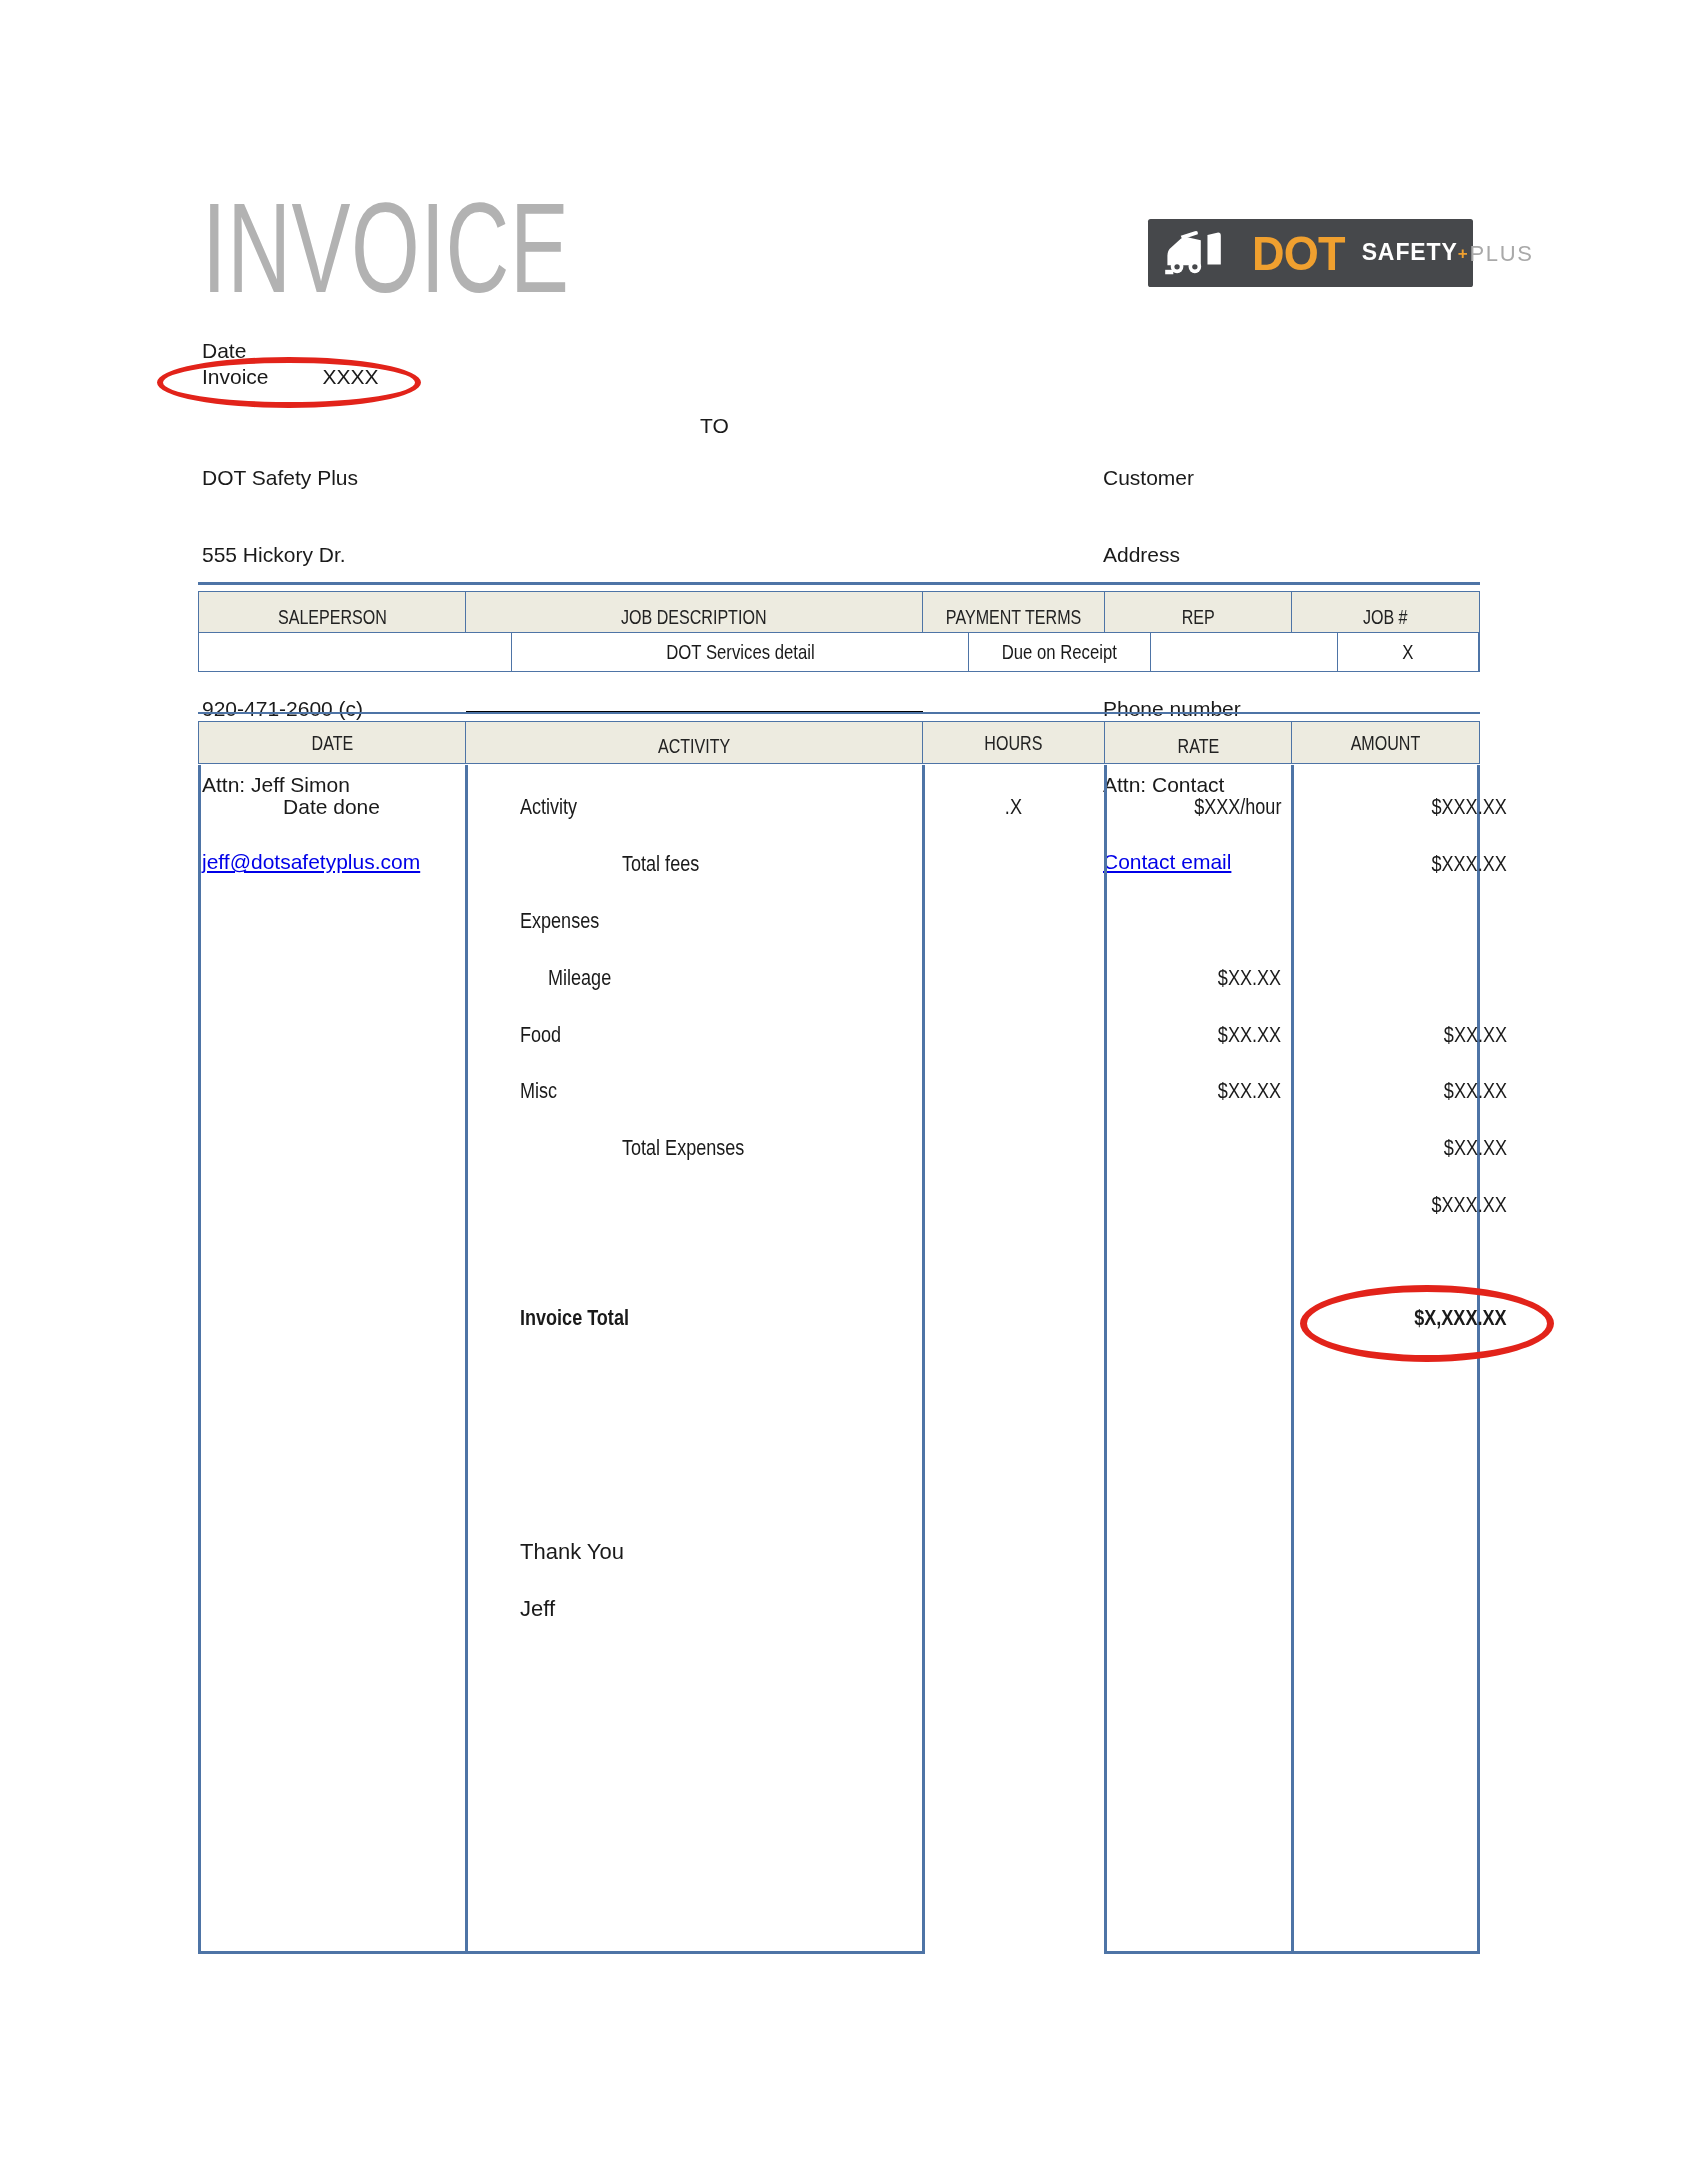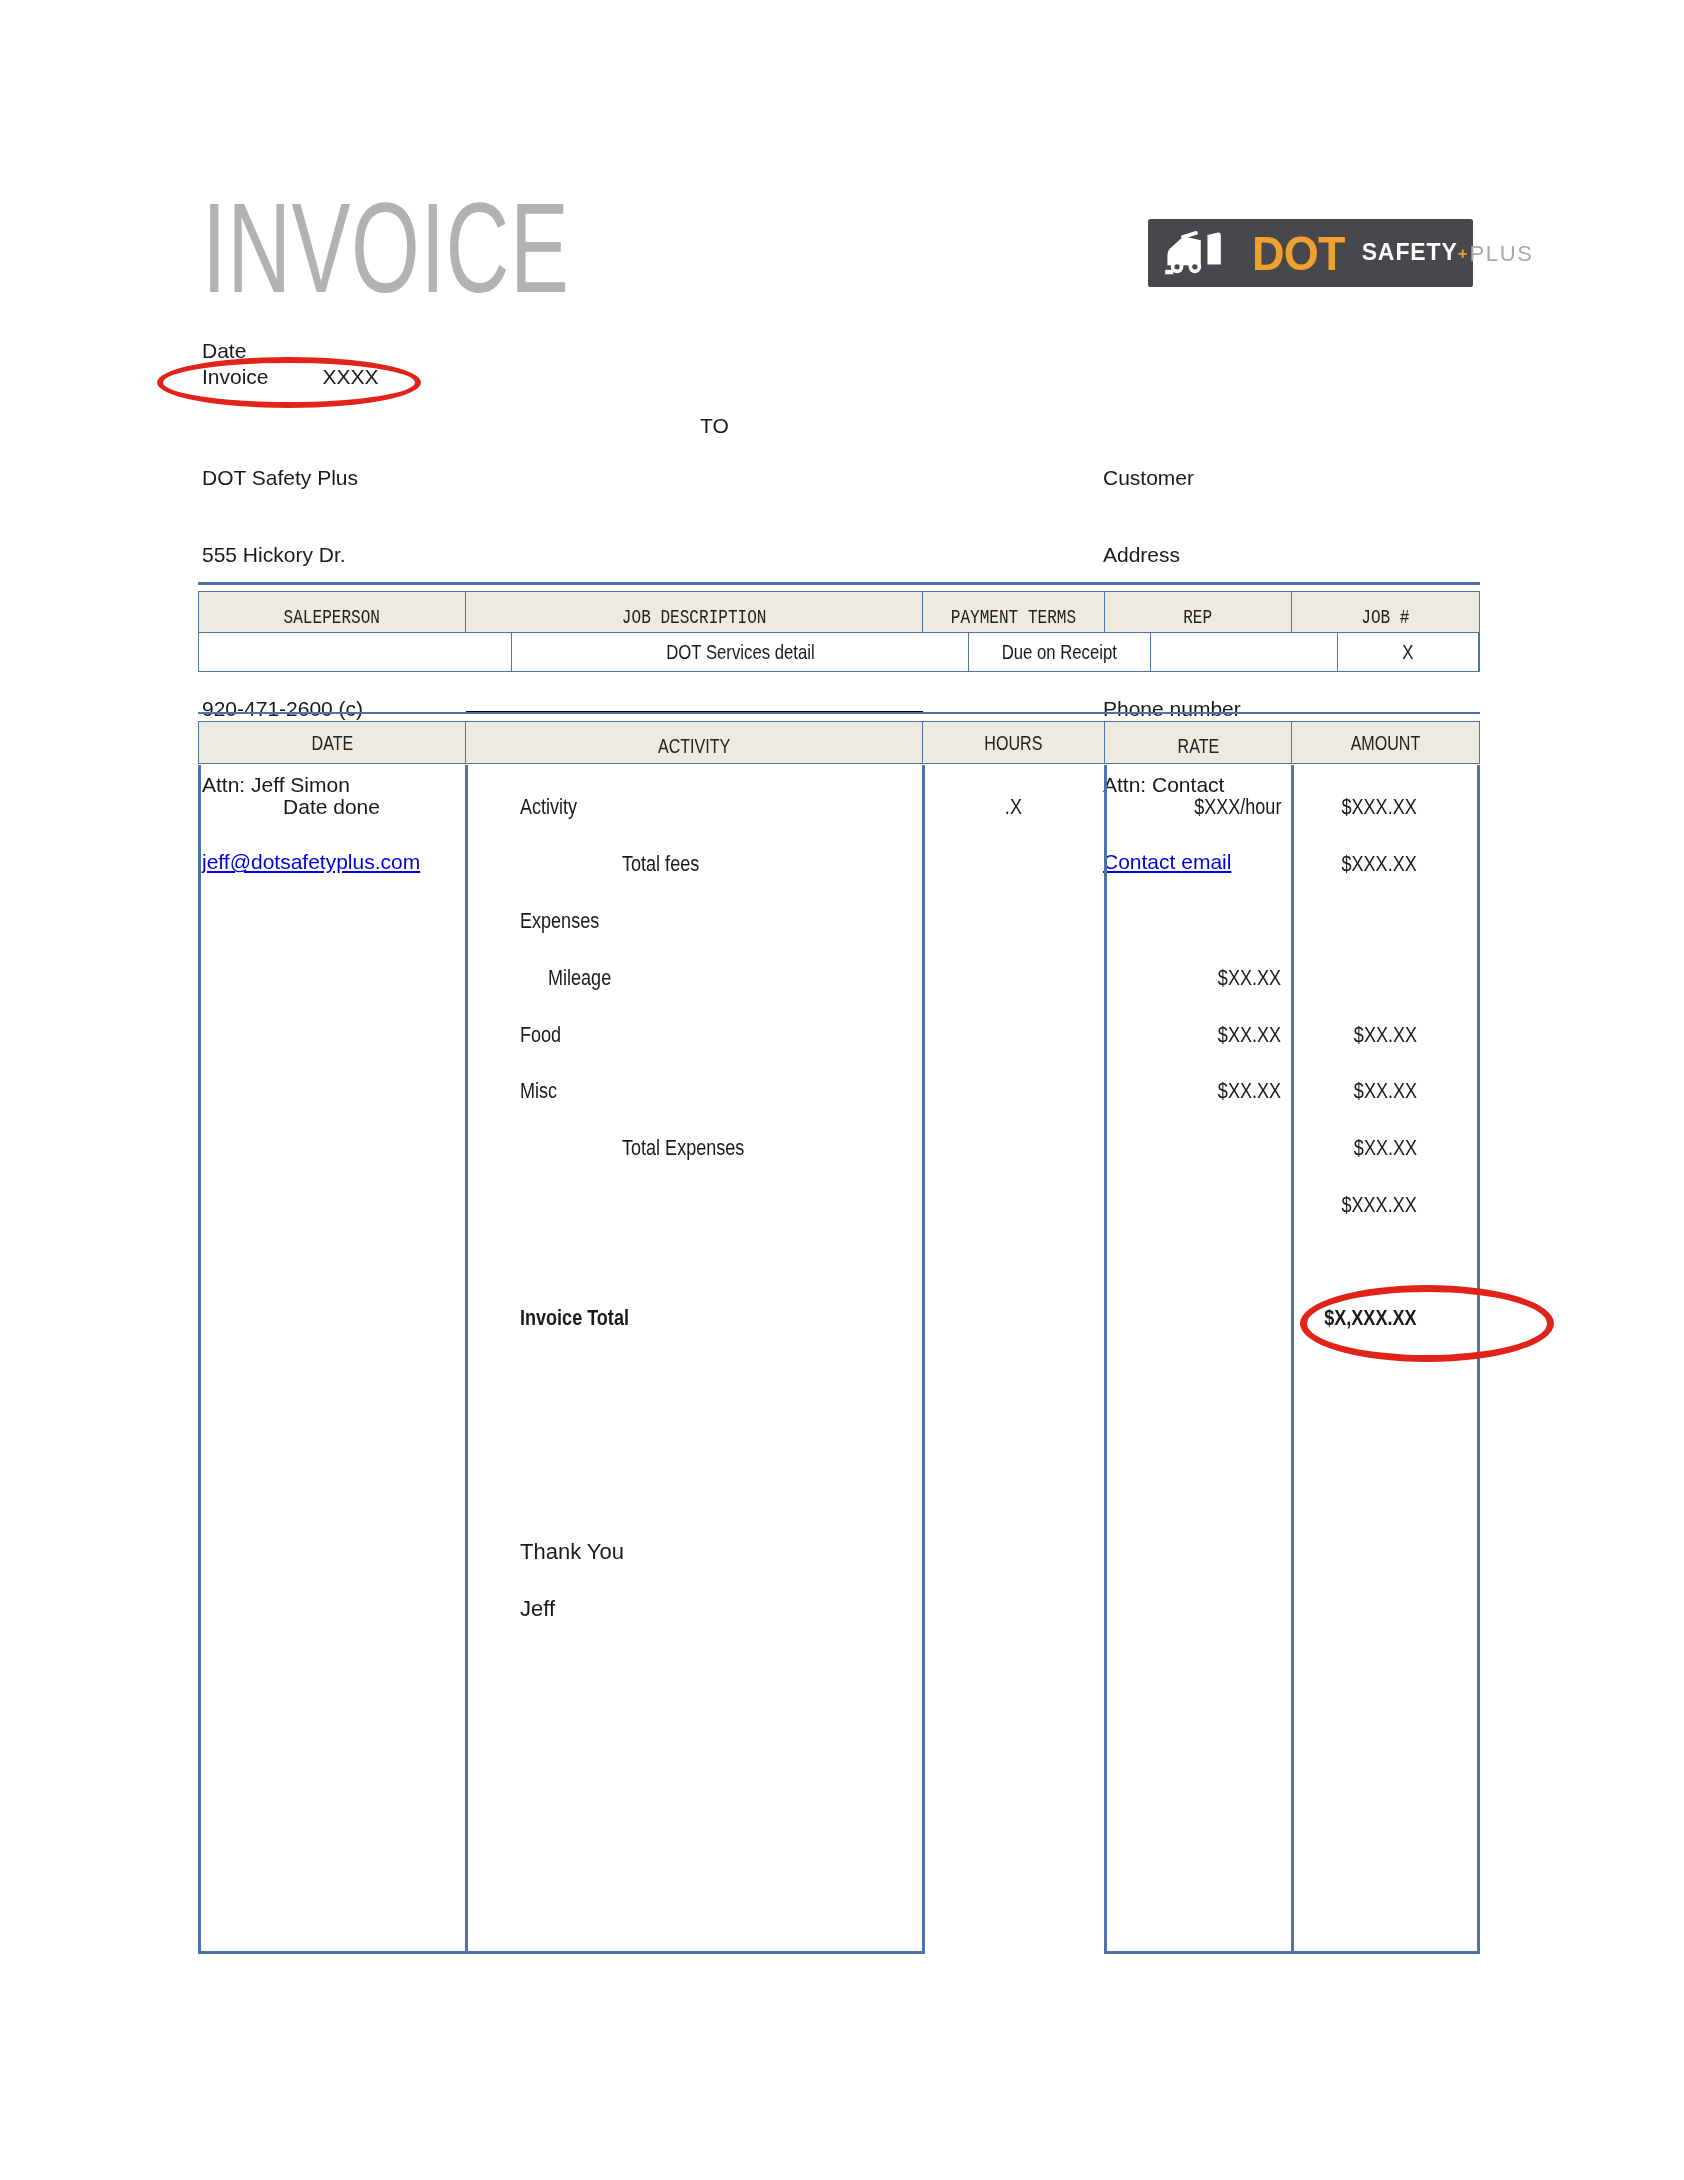--- a/index.html
+++ b/index.html
@@ -57,21 +57,21 @@
   
   .t2body{position:absolute;left:198px;top:765px;width:1282px;height:1188px;}
   .vline{position:absolute;top:0;width:2.6px;height:1188px;background:#4e74a6;}
   .bseg{position:absolute;top:1186px;height:2.6px;background:#4e74a6;}
   .r-cell{position:absolute;font-size:22px;height:29px;line-height:29px;}
   .c-date{left:0;width:267px;text-align:center;font-size:21px;}
   .c-act{left:322px;}
   .c-act.indent{left:424px;}
   .c-hours{left:724px;width:182px;text-align:center;}
   .c-rate{left:906px;width:187px;text-align:right;padding-right:10px;box-sizing:border-box;}
-  .c-amt{left:1044px;width:187px;text-align:right;padding-right:12px;box-sizing:border-box;}
+  .c-amt{left:1134px;width:187px;text-align:right;padding-right:12px;box-sizing:border-box;}
   .bold{font-weight:bold;}
   .u{text-decoration:underline;}
   .ellipse2{left:1102px;top:520px;width:240px;height:63px;border-width:7.7px;z-index:3;}
 </style>
 </head>
 <body>
 
 <div class="page">
 
   <div class="title">
@@ -126,21 +126,21 @@
   <div class="addr cust-block">
     <div>Customer</div>
     <div>Address</div>
     <div>City, ST  Zip code</div>
     <div>Phone number</div>
     <div>Attn: Contact</div>
     <div><span class="lnk">Contact email</span></div>
   </div>
 
   <div class="topline" style="left:198px;top:582px;width:1282px;"></div>
-  <div class="grid hdr" style="left:198px;top:591px;width:1282px;height:52px;font-family:Liberation Mono, monospace;">
+  <div class="grid hdr" style="left:198px;top:591px;width:1282px;height:52px;">
     <div class="cell w1">
         <span class="cn cn-c">SALEPERSON</span>
       </div>
     <div class="cell w2">
         <span class="cn cn-c">JOB DESCRIPTION</span>
       </div>
     <div class="cell w3">
         <span class="cn cn-c">PAYMENT TERMS</span>
       </div>
     <div class="cell w4">

